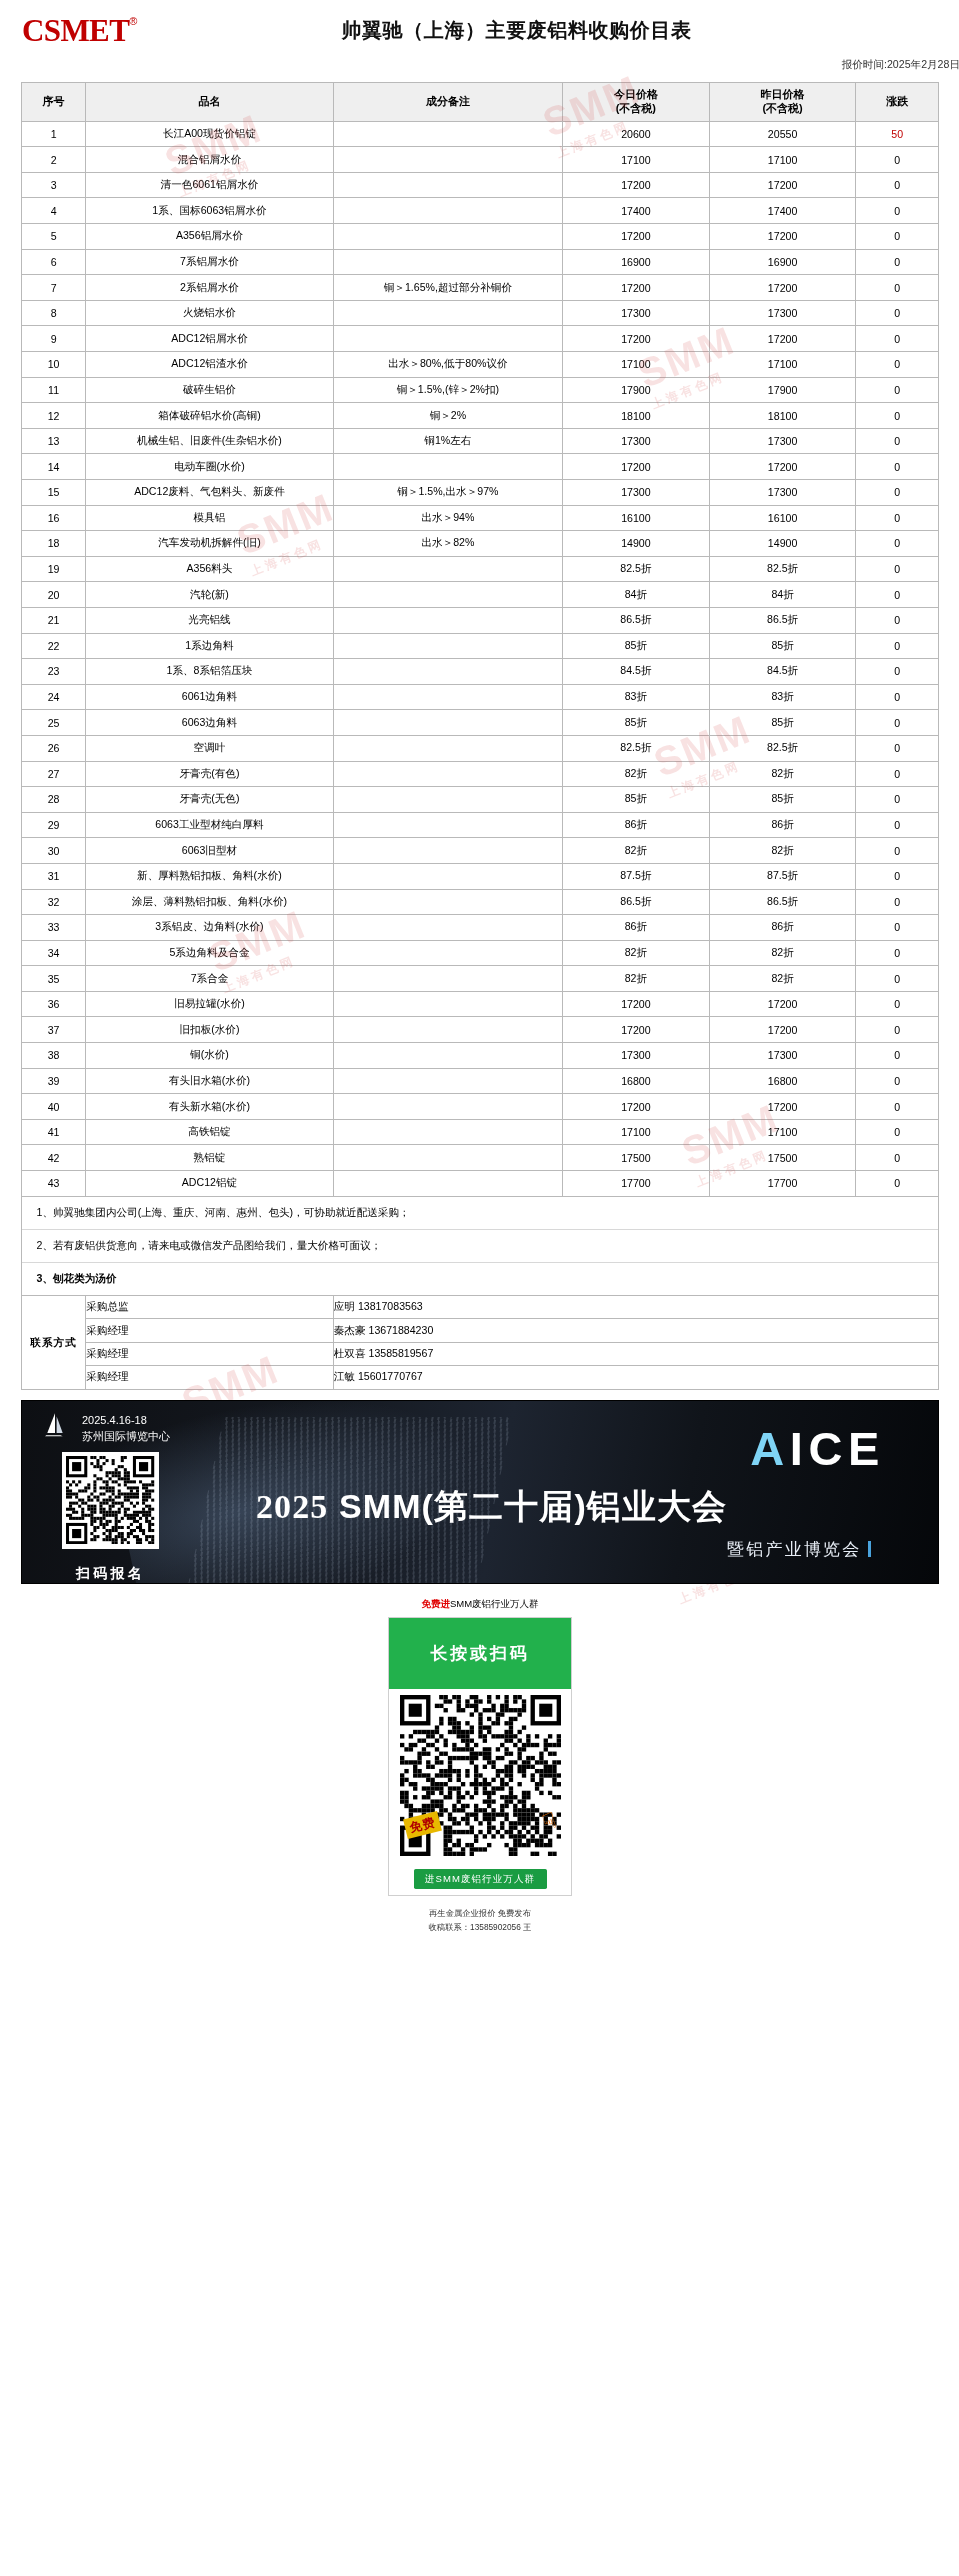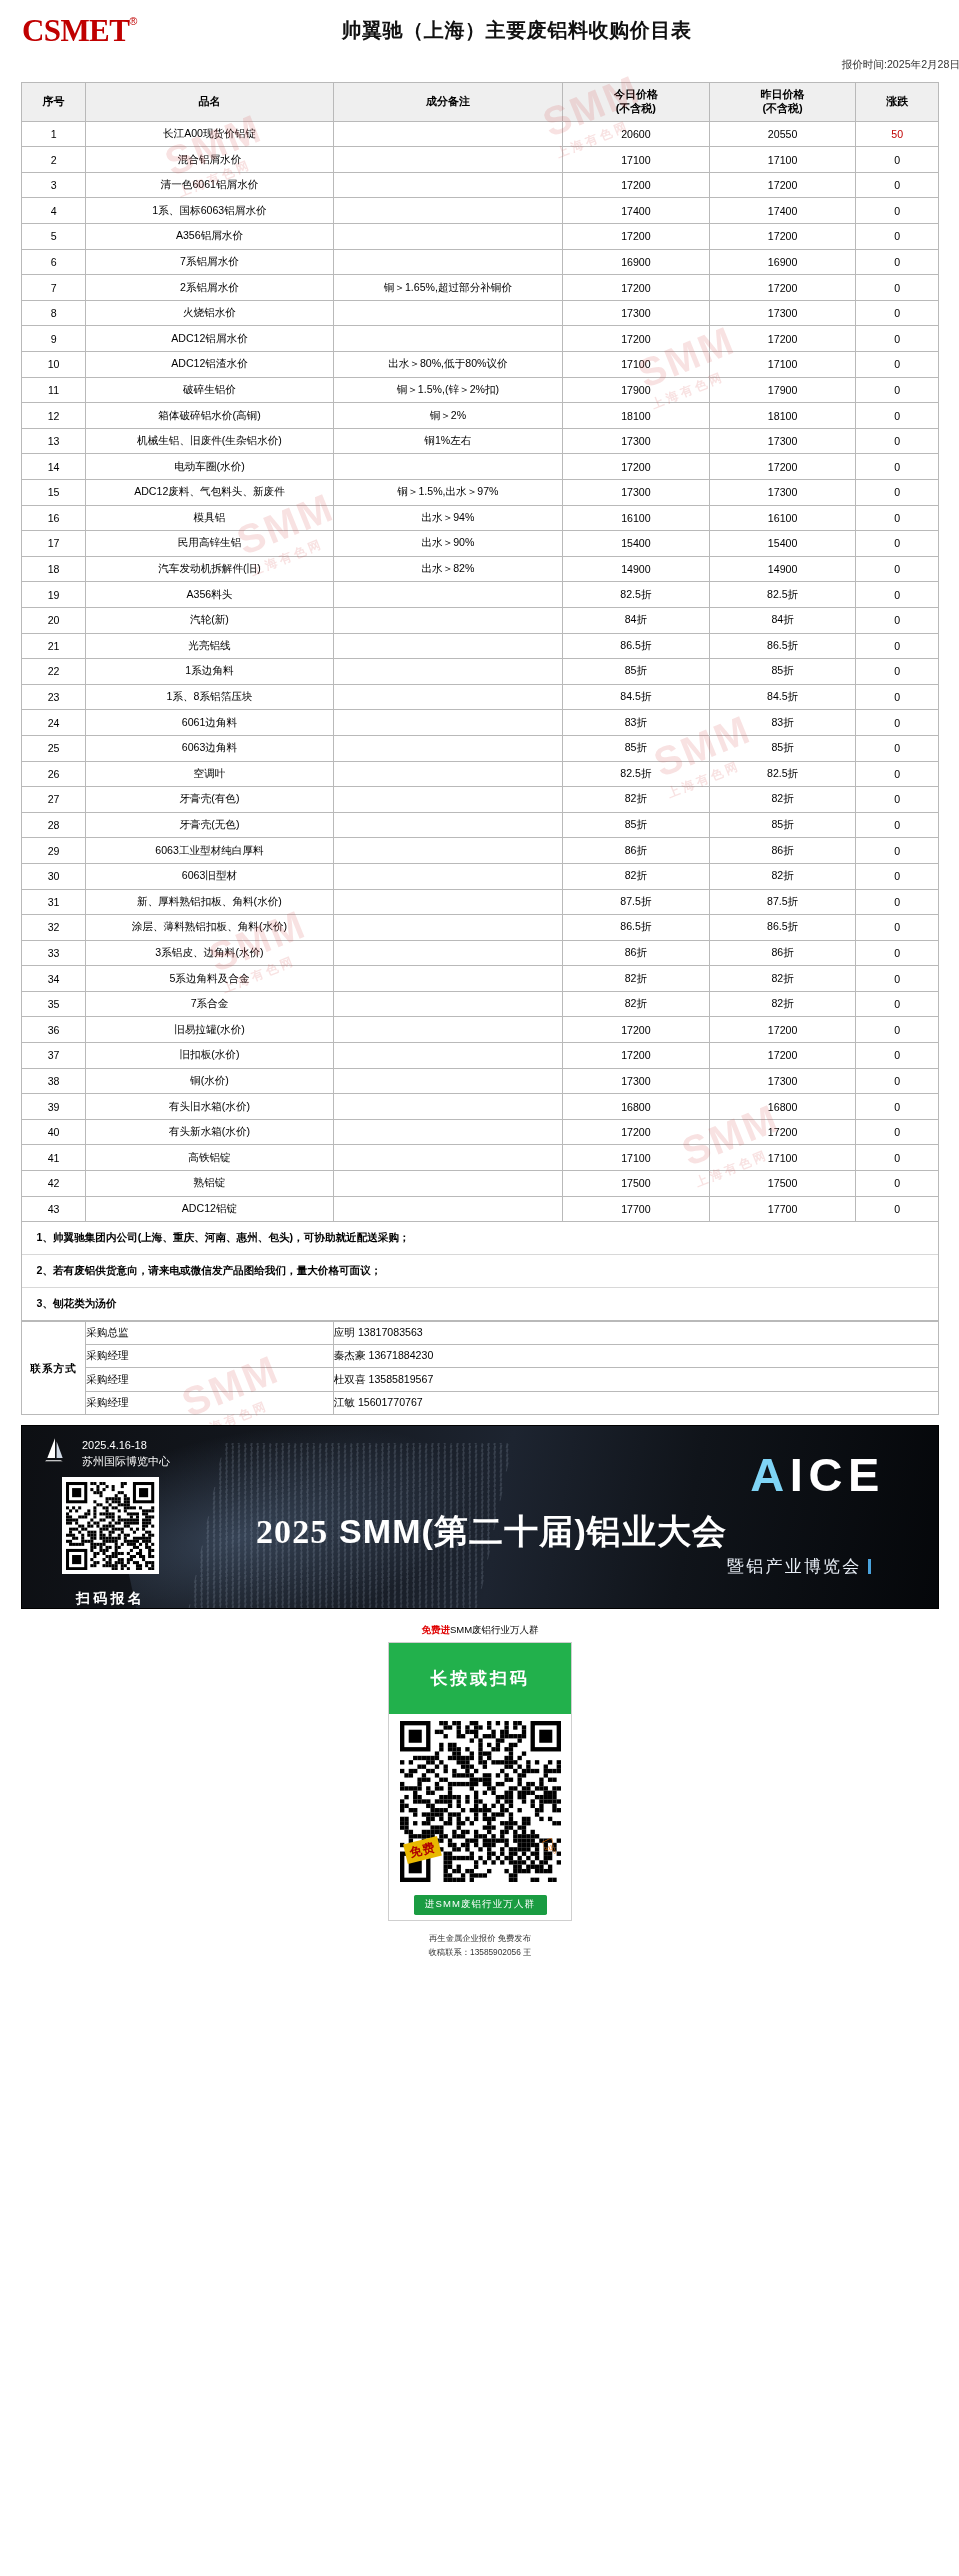--- a/index.html
+++ b/index.html
@@ -96,21 +96,20 @@
   
   .notes {
     border: 0.6px solid #b9b9b9;
     border-top: none;
     padding: 0;
   }
   .note-line {
     font-size: 10.6px;
     padding: 9px 12.2px 9px 14.5px;
     border-bottom: 0.6px solid #d8d8d8;
-    font-weight: bold;
   }
   .note-line:last-child { border-bottom: none; }
   .note-strong { font-weight: bold; }
   
   table.contacts {
     border-collapse: collapse;
     width: 100%;
     table-layout: fixed;
     margin-top: -0.6px;
   }
@@ -210,21 +209,21 @@
     left: 234px; top: 83px;
     color: #fff;
     font-size: 34px;
     font-weight: bold;
     letter-spacing: 1.1px;
     white-space: nowrap;
   }
   .banner-main .yr { font-family: "Liberation Serif", serif; }
   .banner-sub {
     position: absolute;
-    right: 67px; top: 129px;
+    right: 67px; top: 137px;
     color: #e8eef6;
     font-size: 17px;
     letter-spacing: 2.2px;
   }
   .banner-sub .bar {
     display: inline-block;
     width: 2.8px; height: 15.6px;
     background: #4aa3dd;
     margin-left: 6.7px;
     vertical-align: -2.2px;
@@ -506,28 +505,20 @@
             <td>17300</td>
             <td>17300</td>
             <td class="chg-zero">0</td>
           </tr>
           <tr>
             <td>16</td>
             <td>模具铝</td>
             <td>出水＞94%</td>
             <td>16100</td>
             <td>16100</td>
-            <td class="chg-zero">0</td>
-          </tr>
-          <tr>
-            <td>17</td>
-            <td>民用高锌生铝</td>
-            <td>出水＞90%</td>
-            <td>15400</td>
-            <td>15400</td>
             <td class="chg-zero">0</td>
           </tr>
           <tr>
             <td>18</td>
             <td>汽车发动机拆解件(旧)</td>
             <td>出水＞82%</td>
             <td>14900</td>
             <td>14900</td>
             <td class="chg-zero">0</td>
           </tr>

